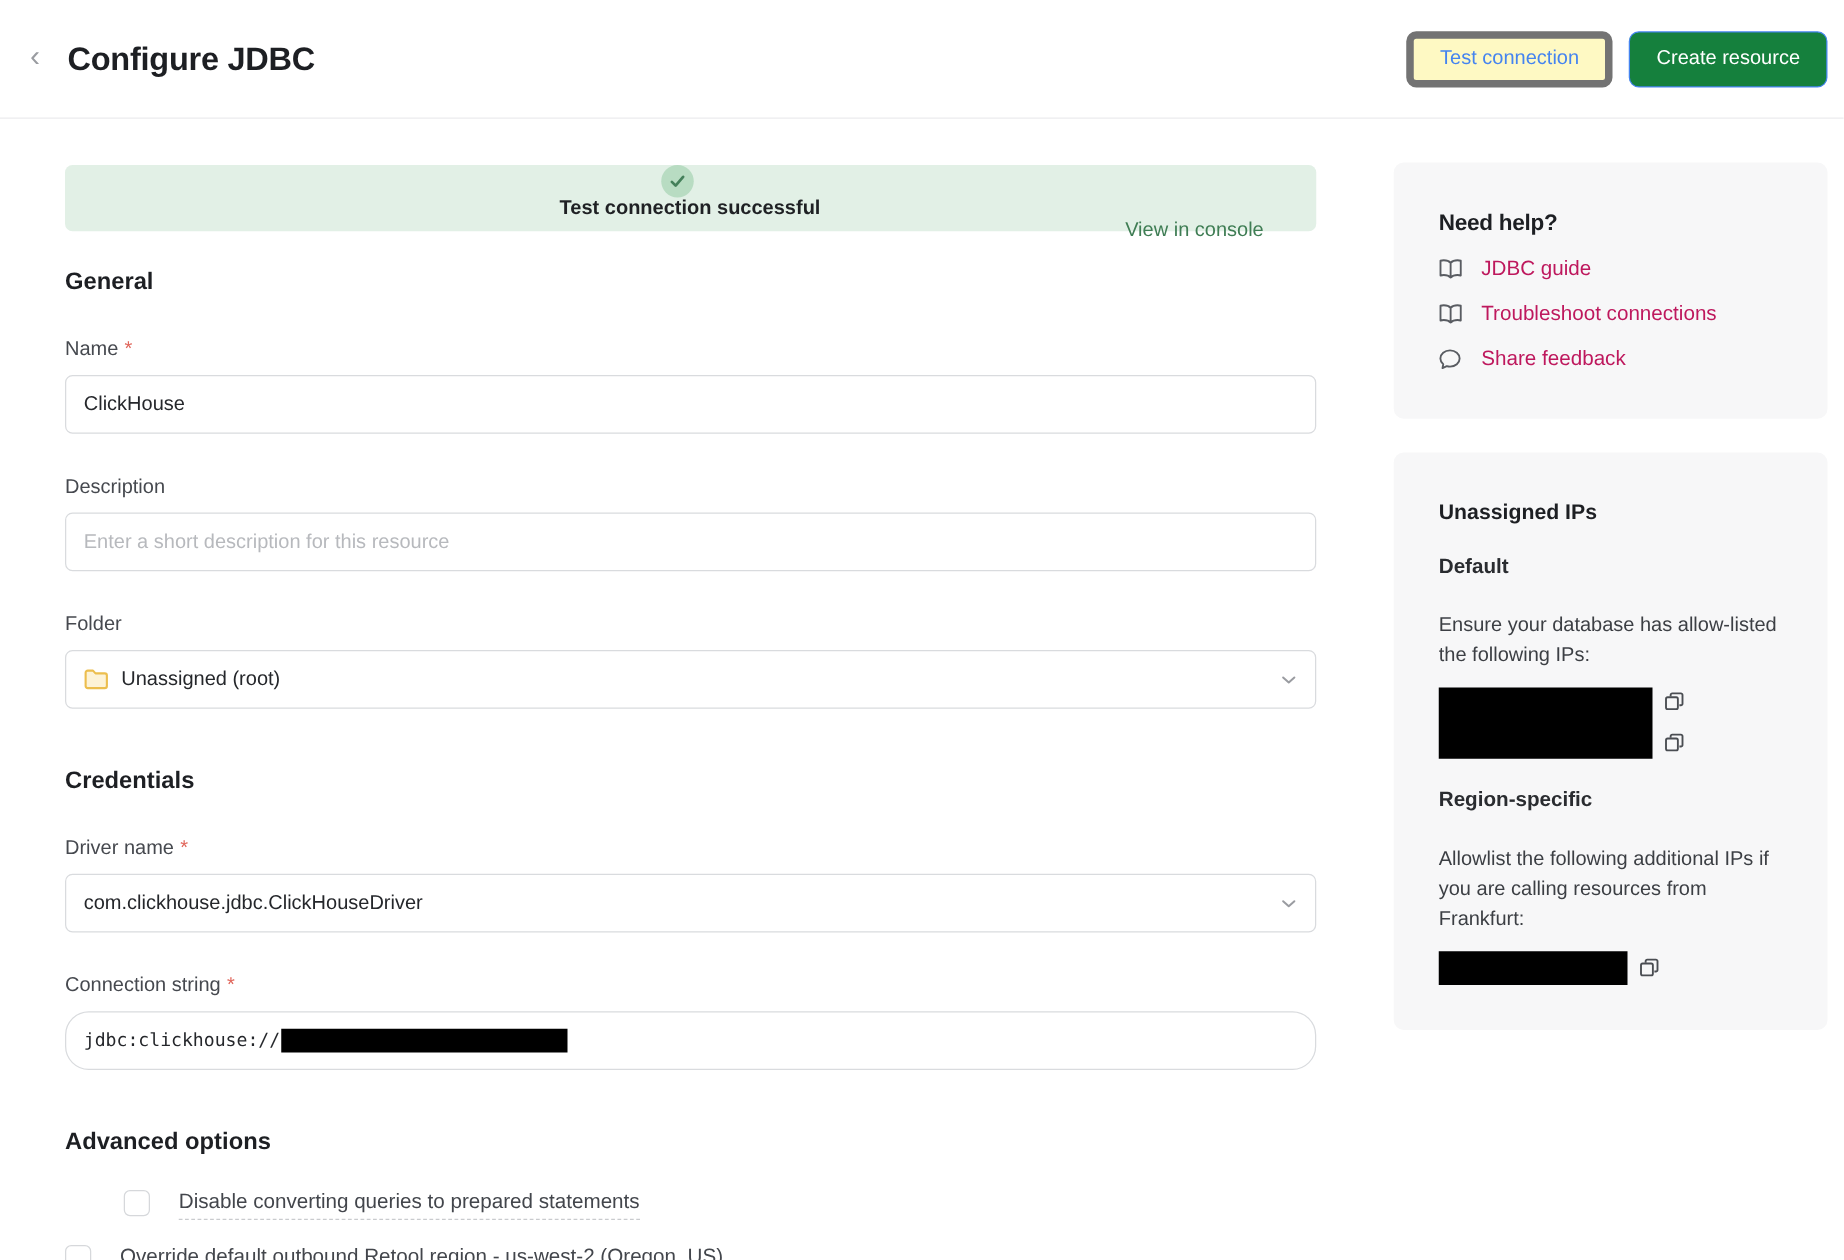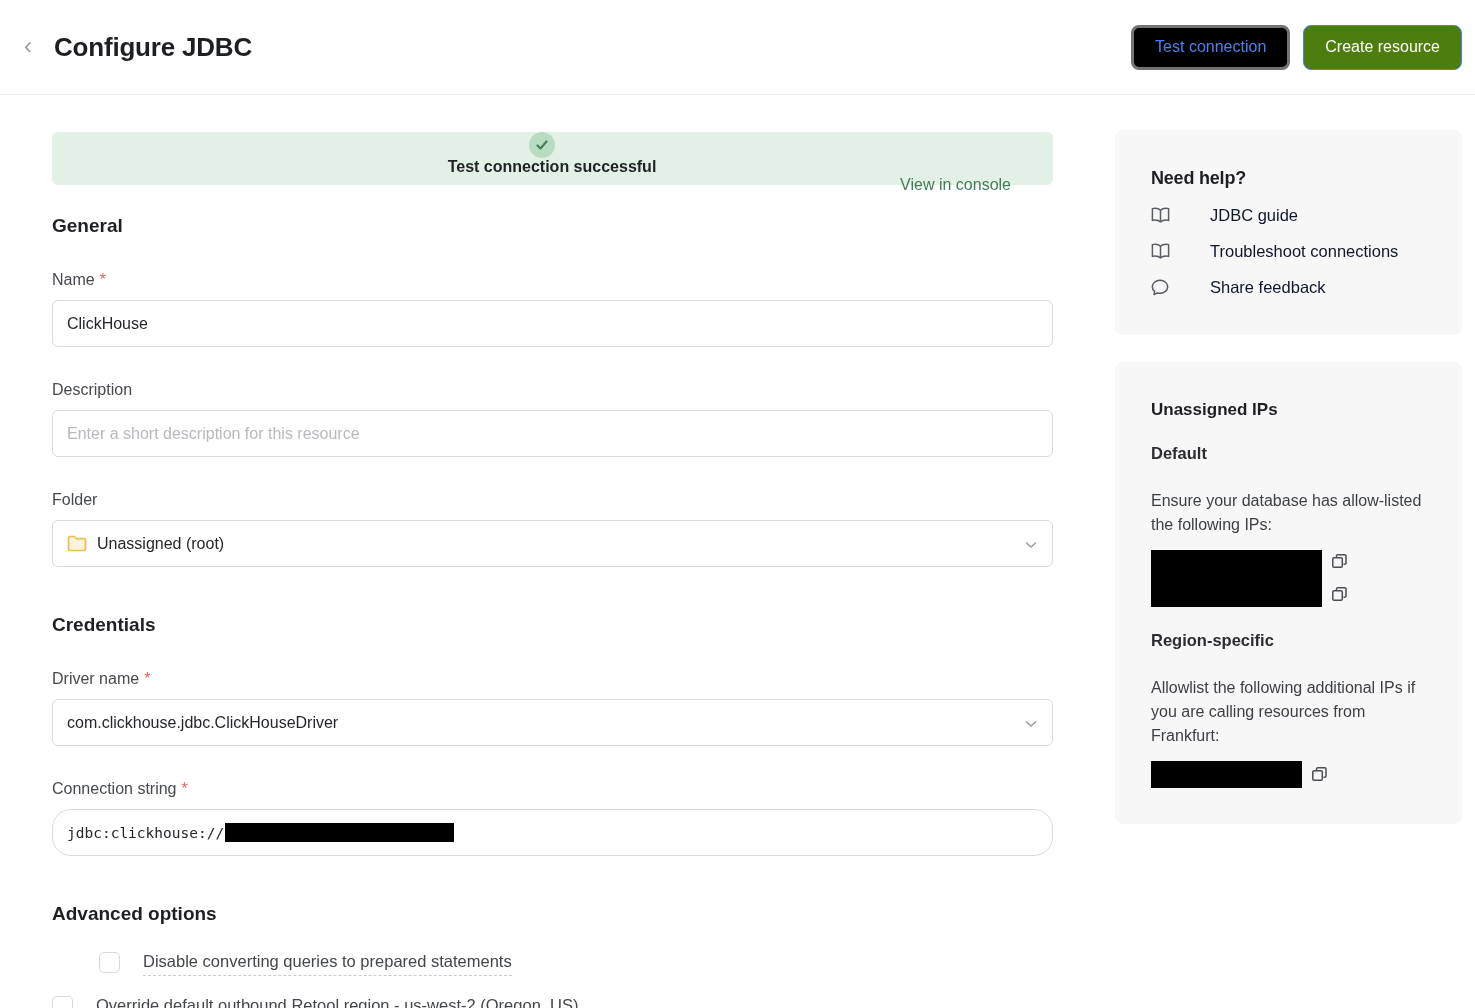--- a/index.html
+++ b/index.html
@@ -8,22 +8,22 @@
 
   
   .header { height:95px; display:flex; align-items:center; padding:0 13px 0 14px;
     border-bottom:1px solid #ececee; }
   .back-btn { width:28px; height:28px; display:flex; align-items:center; justify-content:center;
     color:#9a9ca1; font-size:24px; cursor:pointer; line-height:1; padding-bottom:3px; }
   .page-title { font-size:26px; font-weight:700; margin-left:12px; letter-spacing:-.2px; }
   .header-spacer { flex:1; }
   .btn { height:45px; border-radius:8px; font-size:16px; padding:0 21px;
     display:inline-flex; align-items:center; cursor:pointer; font-weight:400; }
-  .btn-secondary { background:#000000; color:#4584f0; border:3px solid #737373; }
-  .btn-primary { background:#4d7c0f; color:#ffffff; border:1px solid #4584f0; margin-left:13px; }
+  .btn-secondary { background:#fef9c3; color:#4584f0; border:6px solid #737373; }
+  .btn-primary { background:#15803d; color:#ffffff; border:1px solid #4584f0; margin-left:13px; }
 
   
   .content { display:flex; padding:37px 0 0 52px; }
   .main-col { width:1001px; flex:none; }
   .side-col { width:347px; flex:none; margin-left:62px; }
 
   
   .banner { height:53px; background:#e2f0e6; border-radius:6px; display:flex;
     align-items:center; padding:0 42px 0 20px;flex-direction:column; }
   .banner-check { width:26px; height:26px; border-radius:50%; background:#b8dcc2;
@@ -55,22 +55,22 @@
     background:#fff; flex:none; cursor:pointer; }
   .checkbox-label { margin-left:23px; font-size:16.5px; color:#43464c;
     border-bottom:1px dashed #c9cbce; padding-bottom:4px; cursor:default; }
   .adv-first { margin-top:27px;padding-left:47px; }
 
   
   .card { background:#f7f7f8; border-radius:8px; padding:38px 36px; }
   .card-help { margin-top:-2px; }
   .card-allow { margin-top:27px; padding-bottom:36px; }
   .help-heading { font-size:18px; font-weight:700; letter-spacing:-.2px; }
-  .help-item { display:flex; align-items:center; margin-top:17px; color:#0f172a;
-    font-size:16.5px; cursor:pointer;gap:25px; }
+  .help-item { display:flex; align-items:center; margin-top:17px; color:#be185d;
+    font-size:16.5px; cursor:pointer; }
   .help-item .hicon { width:20px; margin-right:14px; display:flex; align-items:center; flex:none; }
   .allow-heading { font-size:17px; font-weight:700; }
   .allow-sub { font-size:16.5px; font-weight:700; margin-top:24px; color:#2a2c30; }
   .allow-text { font-size:16px; color:#3c3f44; line-height:24px; margin-top:26px; }
   .ip-block { display:flex; margin-top:13px; }
   .ip-redact-default { width:171px; height:57px; }
   .ip-redact-region { width:151px; height:27px; }
   .copy-col { display:flex; flex-direction:column; justify-content:space-between;
     padding:3px 0 4px 9px; }
   .copy-btn { cursor:pointer; display:flex; }

